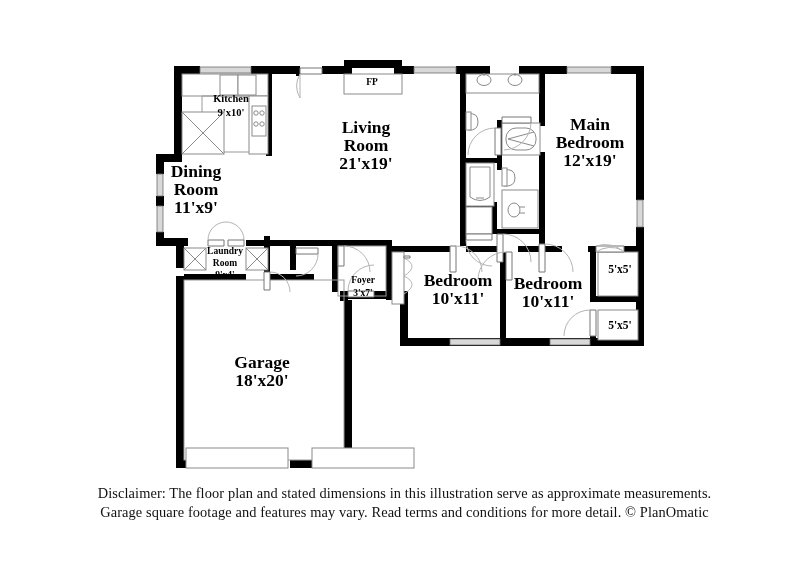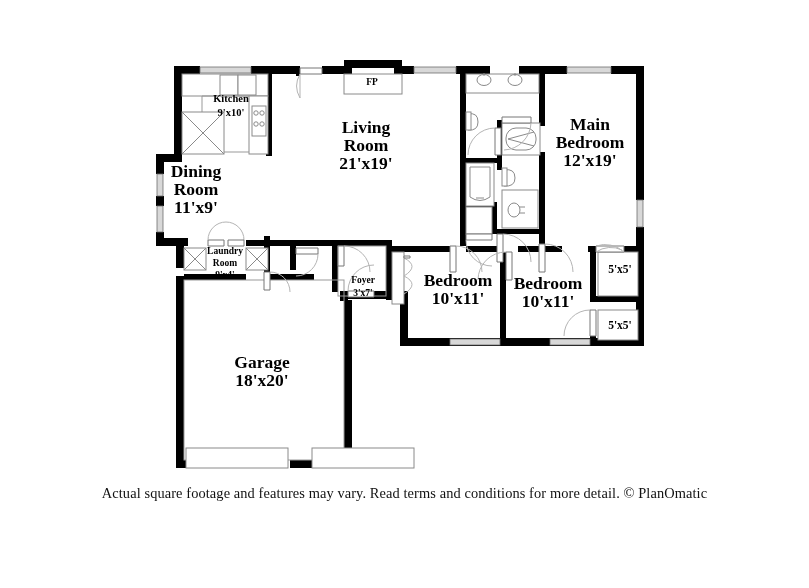--- a/index.html
+++ b/index.html
@@ -338,16 +338,17 @@
 
       <text class="rm-closet" x="620" y="270">5'x5'</text>
       <text class="rm-closet" x="620" y="326">5'x5'</text>
 
       <text class="rm-fp" x="372" y="83">FP</text>
     </g>
 
   </svg>
 
   <div class="disclaimer-block">
-    <span class="disclaimer-line">Actual square footage and features may vary. Read terms and conditions for more detail. © PlanOmatic</span>
+    <span class="disclaimer-line">Disclaimer: The floor plan and stated dimensions in this illustration serve as approximate measurements.</span>
+    <span class="disclaimer-line">Garage square footage and features may vary. Read terms and conditions for more detail. © PlanOmatic</span>
   </div>
 
 </div>
 
 </body></html>

